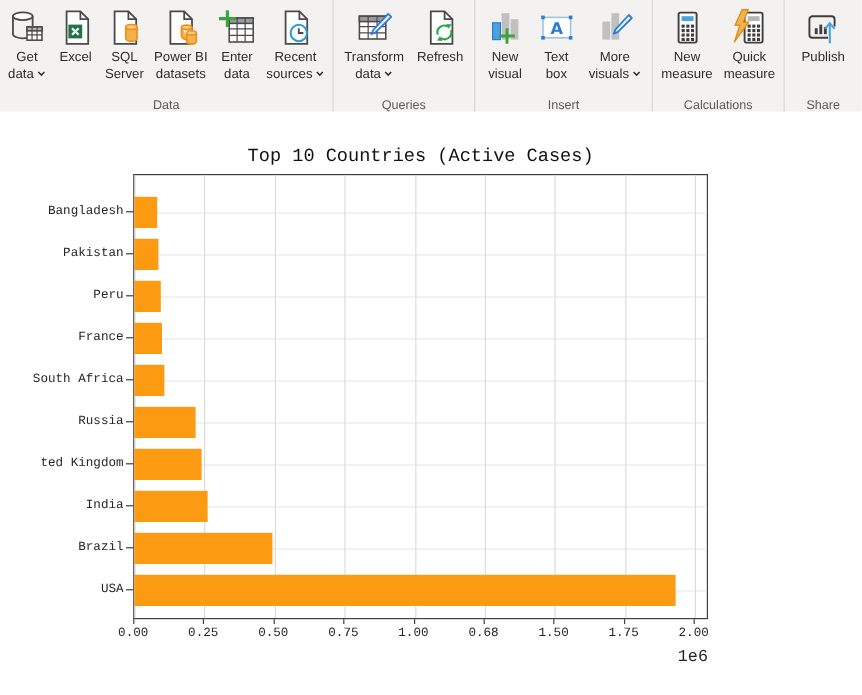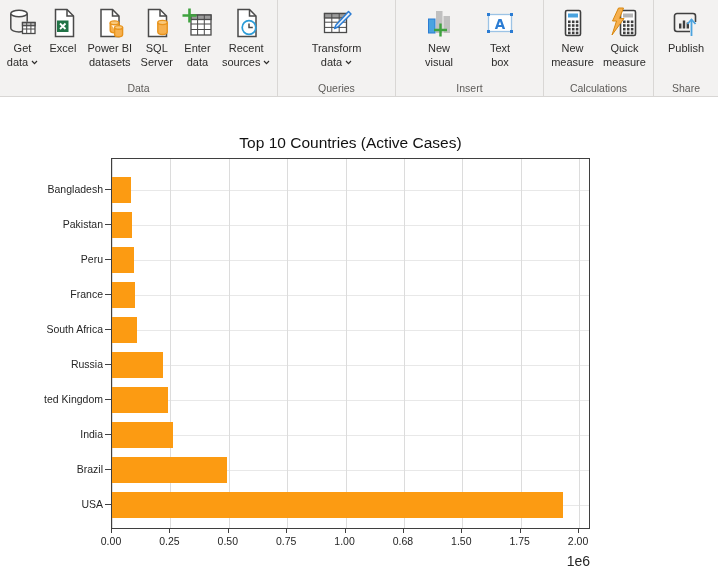--- a/index.html
+++ b/index.html
@@ -27,22 +27,22 @@
   .rib-icon svg{width:32px;height:32px;display:block;}
   .rib-label{margin-top:3px;text-align:center;font-size:11px;line-height:13.5px;color:#2d2c2b;white-space:nowrap;}
   .rib-line{display:block;}
   .chev{display:inline-block;margin-left:3px;vertical-align:1px;}
   .rib-group-label{
     position:absolute;left:0;right:0;bottom:2px;text-align:center;
     font-size:10.5px;color:#5d5b58;white-space:nowrap;
   }
   
   .chart-wrap{
-    position:absolute;left:0;top:106px;width:718px;height:469px;
-    font-family:Liberation Sans, sans-serif;color:#1a1a1a;background:#ffffff;
+    position:absolute;left:0;top:93px;width:718px;height:469px;
+    font-family:Liberation Mono, monospace;color:#1a1a1a;background:#ffffff;
   }
   .chart-title{
     position:absolute;left:111px;top:27px;width:479px;text-align:center;
     font-size:15.5px;line-height:20px;color:#111111;white-space:nowrap;
   }
   .plot{
     position:absolute;left:111px;top:52px;width:479px;height:371px;
     box-sizing:border-box;border:1px solid #3f3f3f;background:#ffffff;
   }
   .vgrid{position:absolute;top:0;bottom:0;width:1px;background:#dcdcdc;}
@@ -102,51 +102,51 @@
     <path d="M13 16.5 l5.5 5.5 M18.5 16.5 l-5.5 5.5" stroke="#fff" stroke-width="1.8"></path>
               </svg>
             </span>
             <div class="rib-label">
               <span class="rib-line">Excel</span>
             </div>
           </div>
           <div class="rib-item">
             <span class="rib-icon">
               <svg viewBox="0 0 32 32">
+    <path d="M7.5 2.5 H19 L25.5 9 V29.5 H7.5 Z" fill="#fff" stroke="#4a4a4a" stroke-width="1.5"></path>
+    <path d="M19 2.5 V9 H25.5" fill="none" stroke="#4a4a4a" stroke-width="1.5"></path>
+    <path d="M16.8 15.5 v9.3 c0 1.5 2.1 2.7 4.7 2.7 2.6 0 4.7-1.2 4.7-2.7 V15.5" fill="#f6b04e" stroke="#e8931c" stroke-width="1.4"></path>
+    <ellipse cx="21.5" cy="15.5" rx="4.7" ry="2.1" fill="#f9c97c" stroke="#e8931c" stroke-width="1.4"></ellipse>
+              </svg>
+            </span>
+            <div class="rib-label">
+              <span class="rib-line">SQL</span>
+              <span class="rib-line">Server</span>
+            </div>
+          </div>
+          <div class="rib-item">
+            <span class="rib-icon">
+              <svg viewBox="0 0 32 32">
     <path d="M7 2.5 H18.5 L25 9 V29.5 H7 Z" fill="#fff" stroke="#4a4a4a" stroke-width="1.5"></path>
     <path d="M18.5 2.5 V9 H25" fill="none" stroke="#4a4a4a" stroke-width="1.5"></path>
     <path d="M16.2 15.8 v7.5 c0 1.4 1.9 2.5 4.3 2.5 .6 0 1.2-.1 1.7-.2" fill="#f6b04e" stroke="#e8931c" stroke-width="1.4"></path>
     <ellipse cx="20.5" cy="15.8" rx="4.3" ry="1.9" fill="#f9c97c" stroke="#e8931c" stroke-width="1.4"></ellipse>
     <path d="M24.8 15.8 v4.6" fill="none" stroke="#e8931c" stroke-width="1.4"></path>
     <path d="M20.6 20.4 v7 c0 1.3 1.8 2.3 4 2.3 2.2 0 4-1 4-2.3 v-7" fill="#f6b04e" stroke="#e8931c" stroke-width="1.4"></path>
     <ellipse cx="24.6" cy="20.4" rx="4" ry="1.8" fill="#f9c97c" stroke="#e8931c" stroke-width="1.4"></ellipse>
               </svg>
             </span>
             <div class="rib-label">
               <span class="rib-line">Power BI</span>
               <span class="rib-line">datasets</span>
             </div>
           </div>
           <div class="rib-item">
             <span class="rib-icon">
               <svg viewBox="0 0 32 32">
-    <path d="M7.5 2.5 H19 L25.5 9 V29.5 H7.5 Z" fill="#fff" stroke="#4a4a4a" stroke-width="1.5"></path>
-    <path d="M19 2.5 V9 H25.5" fill="none" stroke="#4a4a4a" stroke-width="1.5"></path>
-    <path d="M16.8 15.5 v9.3 c0 1.5 2.1 2.7 4.7 2.7 2.6 0 4.7-1.2 4.7-2.7 V15.5" fill="#f6b04e" stroke="#e8931c" stroke-width="1.4"></path>
-    <ellipse cx="21.5" cy="15.5" rx="4.7" ry="2.1" fill="#f9c97c" stroke="#e8931c" stroke-width="1.4"></ellipse>
-              </svg>
-            </span>
-            <div class="rib-label">
-              <span class="rib-line">SQL</span>
-              <span class="rib-line">Server</span>
-            </div>
-          </div>
-          <div class="rib-item">
-            <span class="rib-icon">
-              <svg viewBox="0 0 32 32">
     <rect x="10" y="8" width="20" height="20" fill="#fff" stroke="#4a4a4a" stroke-width="1.3"></rect>
     <rect x="10" y="8" width="20" height="4.5" fill="#9b9b9b" stroke="#4a4a4a" stroke-width="1.3"></rect>
     <path d="M16.6 8 V28 M23.3 8 V28 M10 17 H30 M10 22.5 H30" stroke="#4a4a4a" stroke-width="1" fill="none"></path>
     <path d="M8.5 1.5 V15.5 M1.5 8.5 H15.5" stroke="#3fa23f" stroke-width="2.6" fill="none"></path>
               </svg>
             </span>
             <div class="rib-label">
               <span class="rib-line">Enter</span>
               <span class="rib-line">data</span>
             </div>
@@ -179,20 +179,35 @@
     <rect x="3.5" y="6.5" width="22" height="4.5" fill="#9b9b9b" stroke="#4a4a4a" stroke-width="1.3"></rect>
     <path d="M10.8 6.5 V25.5 M18.2 6.5 V25.5 M3.5 15.2 H25.5 M3.5 20.4 H25.5" stroke="#4a4a4a" stroke-width="1" fill="none"></path>
     <path d="M27.5 4.5 L30 7 L17 20 L13.5 21.5 L15 18 Z" fill="#eaf2fb" stroke="#2b7cd3" stroke-width="1.5" stroke-linejoin="round"></path>
               </svg>
             </span>
             <div class="rib-label">
               <span class="rib-line">Transform</span>
               <span class="rib-line">data<svg class="chev" width="7" height="5" viewBox="0 0 7 5">
                   <path d="M1 1 L3.5 3.6 L6 1" fill="none" stroke="#2d2c2b" stroke-width="1.2"></path>
                 </svg></span>
+            </div>
+          </div>
+          <div class="rib-item">
+            <span class="rib-icon">
+              <svg viewBox="0 0 32 32">
+    <path d="M8 2.5 H19.5 L26 9 V29.5 H8 Z" fill="#fff" stroke="#4a4a4a" stroke-width="1.5"></path>
+    <path d="M19.5 2.5 V9 H26" fill="none" stroke="#4a4a4a" stroke-width="1.5"></path>
+    <path d="M13.8 21.8 A5.6 5.6 0 0 1 22.2 15.3" fill="none" stroke="#2ea44e" stroke-width="1.8"></path>
+    <path d="M21 12.9 l4.4 .4 -2.5 3.6 z" fill="#2ea44e"></path>
+    <path d="M24.8 18.2 A5.6 5.6 0 0 1 16.4 24.7" fill="none" stroke="#2ea44e" stroke-width="1.8"></path>
+    <path d="M17.6 27.1 l-4.4 -.4 2.5 -3.6 z" fill="#2ea44e"></path>
+              </svg>
+            </span>
+            <div class="rib-label">
+              <span class="rib-line">Refresh</span>
             </div>
           </div>
         </div>
         <div class="rib-group-label">Queries</div>
       </div>
       <div class="rib-group" style="width: 148px;">
         <div class="rib-row">
           <div class="rib-item">
             <span class="rib-icon">
               <svg viewBox="0 0 32 32">
@@ -216,20 +231,35 @@
                   <rect x="3" y="6" width="3" height="3"></rect>
                   <rect x="26" y="6" width="3" height="3"></rect>
     <rect x="3" y="23" width="3" height="3"></rect>
                   <rect x="26" y="23" width="3" height="3"></rect>
                 </g>
               </svg>
             </span>
             <div class="rib-label">
               <span class="rib-line">Text</span>
               <span class="rib-line">box</span>
+            </div>
+          </div>
+          <div class="rib-item">
+            <span class="rib-icon">
+              <svg viewBox="0 0 32 32">
+    <rect x="6" y="11" width="6.5" height="15" fill="#c0c0c0"></rect>
+    <rect x="13.5" y="4" width="6.5" height="22" fill="#c0c0c0"></rect>
+    <path d="M28 5.5 L30.5 8 L19 19.5 L15.5 21 L17 17.5 Z" fill="#eaf2fb" stroke="#2b7cd3" stroke-width="1.5" stroke-linejoin="round"></path>
+              </svg>
+            </span>
+            <div class="rib-label">
+              <span class="rib-line">More</span>
+              <span class="rib-line">visuals<svg class="chev" width="7" height="5" viewBox="0 0 7 5">
+                  <path d="M1 1 L3.5 3.6 L6 1" fill="none" stroke="#2d2c2b" stroke-width="1.2"></path>
+                </svg></span>
             </div>
           </div>
         </div>
         <div class="rib-group-label">Insert</div>
       </div>
       <div class="rib-group" style="width: 110px;">
         <div class="rib-row">
           <div class="rib-item">
             <span class="rib-icon">
               <svg viewBox="0 0 32 32">

